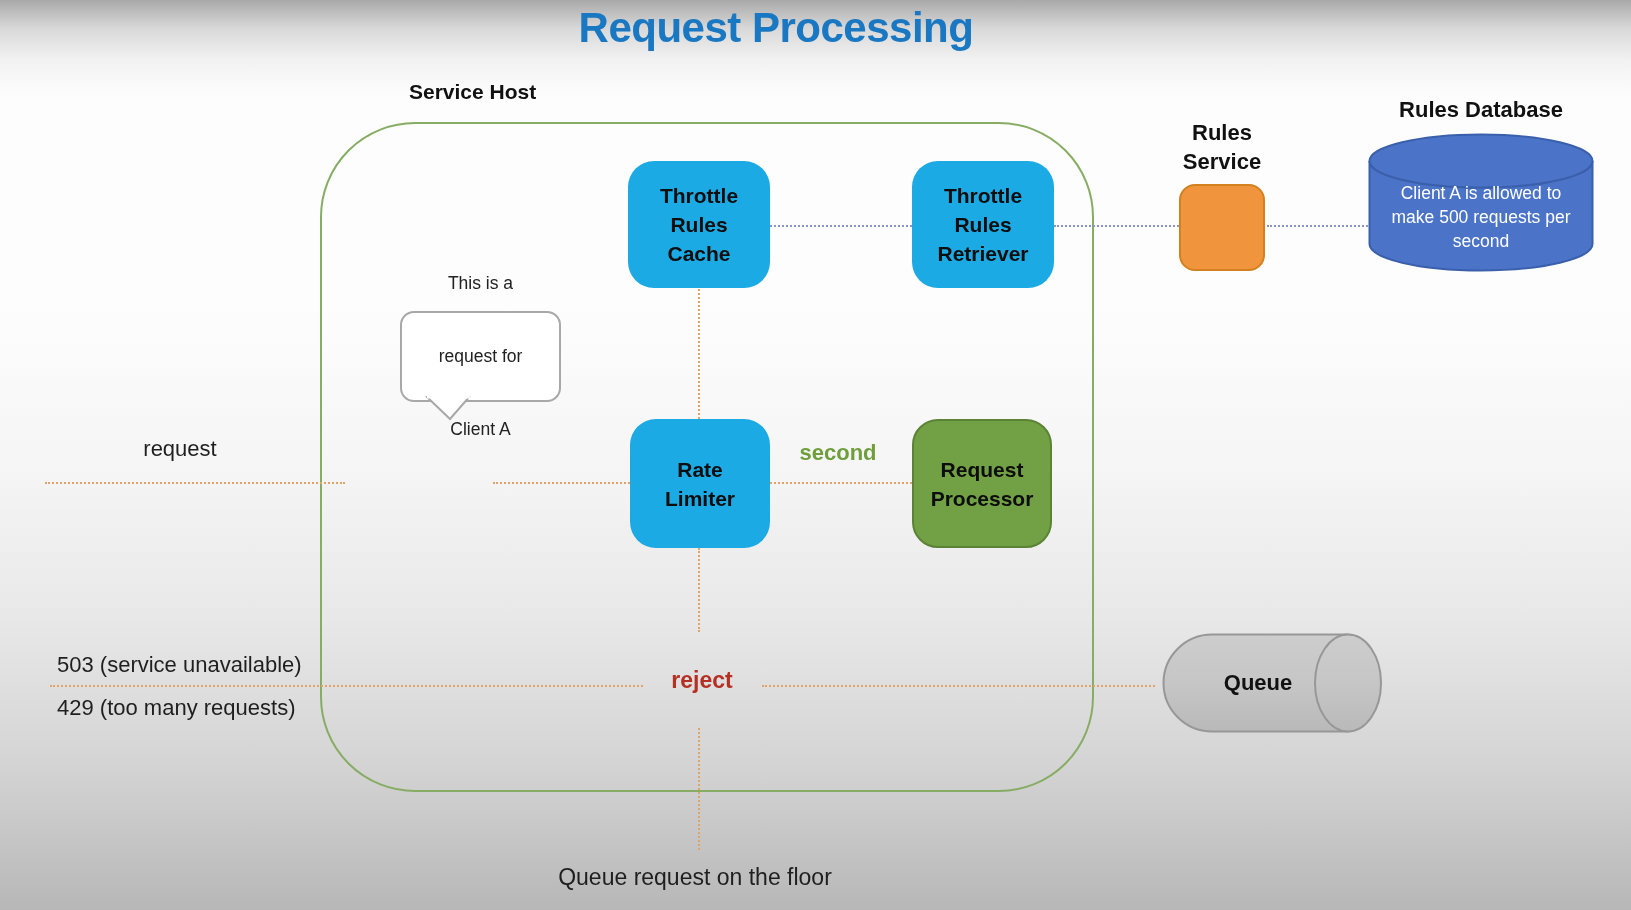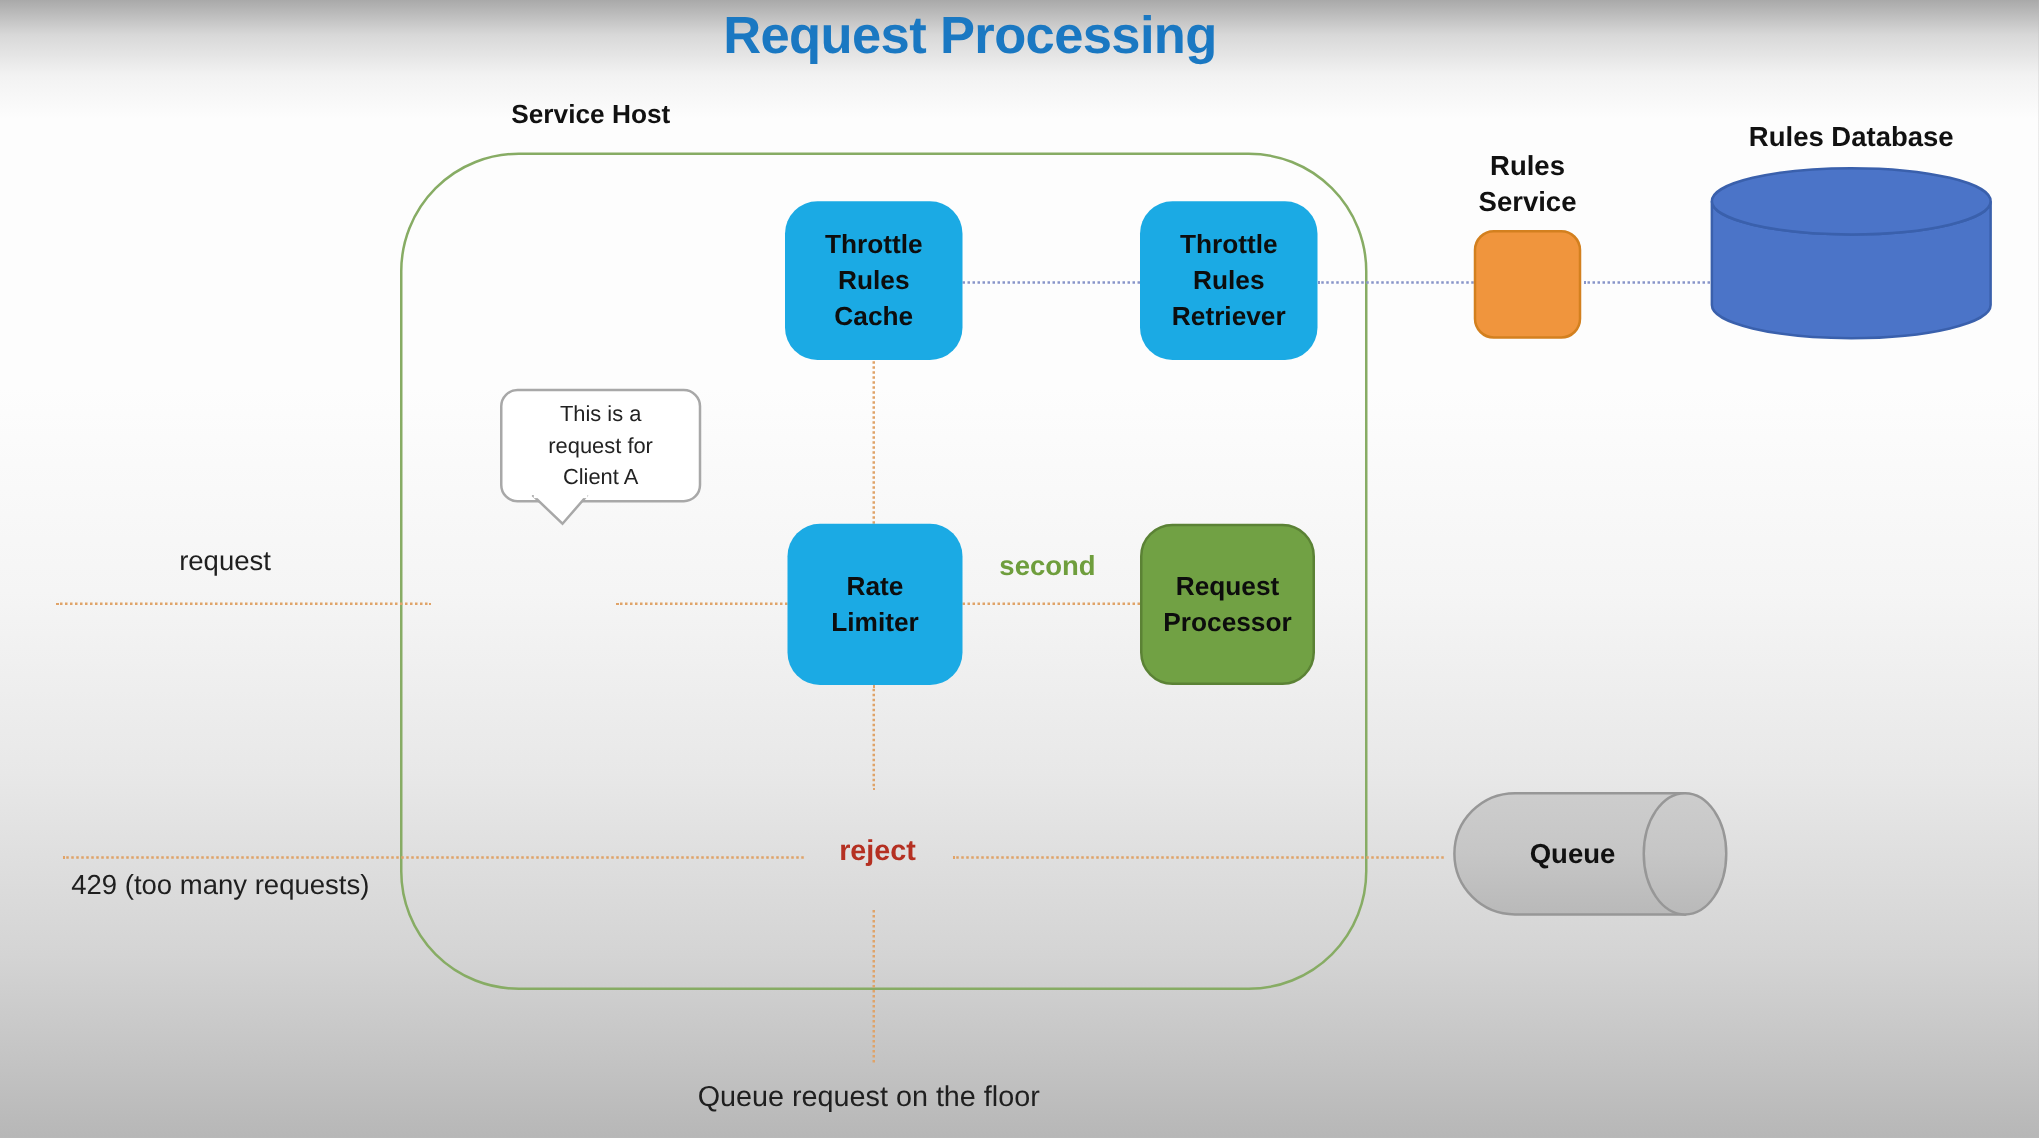--- a/index.html
+++ b/index.html
@@ -52,21 +52,21 @@
   .txt { font-size:22px; color:#1f1f1f; white-space:nowrap; z-index:4; }
   .txt.center { transform:translateX(-50%); }
   .allow-label  { font-weight:bold; color:var(--allow,#6f9e3d); }
   .reject-label { font-weight:bold; color:var(--reject,#b53022); font-size:23px; }
 
   .bubble {
     left:400px; top:311px; width:157px; height:87px;
     background:#fff; border:2px solid var(--bubble_border,#a8a8a8);
     border-radius:14px; z-index:4;
     display:flex; flex-direction:column; justify-content:center; align-items:center;
-    font-size:17.5px; line-height:25px; color:#222; text-align:center;
+    font-size:17.5px; line-height:25px; color:#222; text-align:center;gap:48px;
   }
   .bubble-tail { left:424px; top:396px; z-index:5; }
 
   .side-label {
     text-align:center; font-weight:bold; font-size:22px; line-height:29px;
     color:#111; z-index:4; transform:translateX(-50%); white-space:nowrap;
   }
 
   .db-text {
     left:1373px; top:181px; width:216px; text-align:center;
@@ -126,20 +126,25 @@
     <span>Rules</span>
     <span style="display:block;">Service</span>
   </div>
   <div class="abs node orange" style="left:1179px; top:184px; width:86px; height:87px;"></div>
 
   <div class="abs side-label" style="left:1481px; top:95px;">Rules Database</div>
   <svg class="abs cyl" style="left:1368px; top:133px;" width="226" height="140" viewBox="0 0 226 140">
     <path d="M 1.5 28 L 1.5 111 A 111.5 26.5 0 0 0 224.5 111 L 224.5 28 A 111.5 26.5 0 0 1 1.5 28 Z" fill="#4B74C8" stroke="#3A60AC" stroke-width="2"></path>
     <ellipse cx="113" cy="28" rx="111.5" ry="26.5" fill="#4B74C8" stroke="#3A60AC" stroke-width="2"></ellipse>
   </svg>
+  <div class="abs db-text">
+    <span style="display:block;">Client A is allowed to</span>
+    <span style="display:block;">make 500 requests per</span>
+    <span style="display:block;">second</span>
+  </div>
 
   <svg class="abs cyl" style="left:1162px; top:633px;" width="221" height="100" viewBox="0 0 221 100">
     <defs>
       <linearGradient id="qg" x1="0" y1="0" x2="0" y2="1">
         <stop offset="0" stop-color="#cdcdcd"></stop>
         <stop offset="0.5" stop-color="#c6c6c6"></stop>
         <stop offset="1" stop-color="#b9b9b9"></stop>
       </linearGradient>
     </defs>
     <path d="M 186 1.5 L 50 1.5 A 48.5 48.5 0 0 0 50 98.5 L 186 98.5 Z" fill="url(#qg)" stroke="#979797" stroke-width="2"></path>
@@ -153,16 +158,17 @@
     <span>Client A</span>
   </div>
   <svg class="abs bubble-tail" width="50" height="26" viewBox="0 0 50 26">
     <path d="M 2 0 L 26 23 L 46 0" fill="#ffffff" stroke="#a8a8a8" stroke-width="2"></path>
     <rect x="3" y="0" width="43" height="2.5" fill="#ffffff"></rect>
   </svg>
 
   <div class="abs txt center" style="left:180px; top:436px;">request</div>
   <div class="abs txt center allow-label" style="left:838px; top:440px;">second</div>
   <div class="abs txt center reject-label" style="left:702px; top:667px;">reject</div>
+  <div class="abs txt" style="left:57px; top:652px;">503 (service unavailable)</div>
   <div class="abs txt" style="left:57px; top:695px;">429 (too many requests)</div>
   <div class="abs txt center" style="left:695px; top:864px; font-size:23px;">Queue request on the floor</div>
 
 </div>
 
 </body></html>

